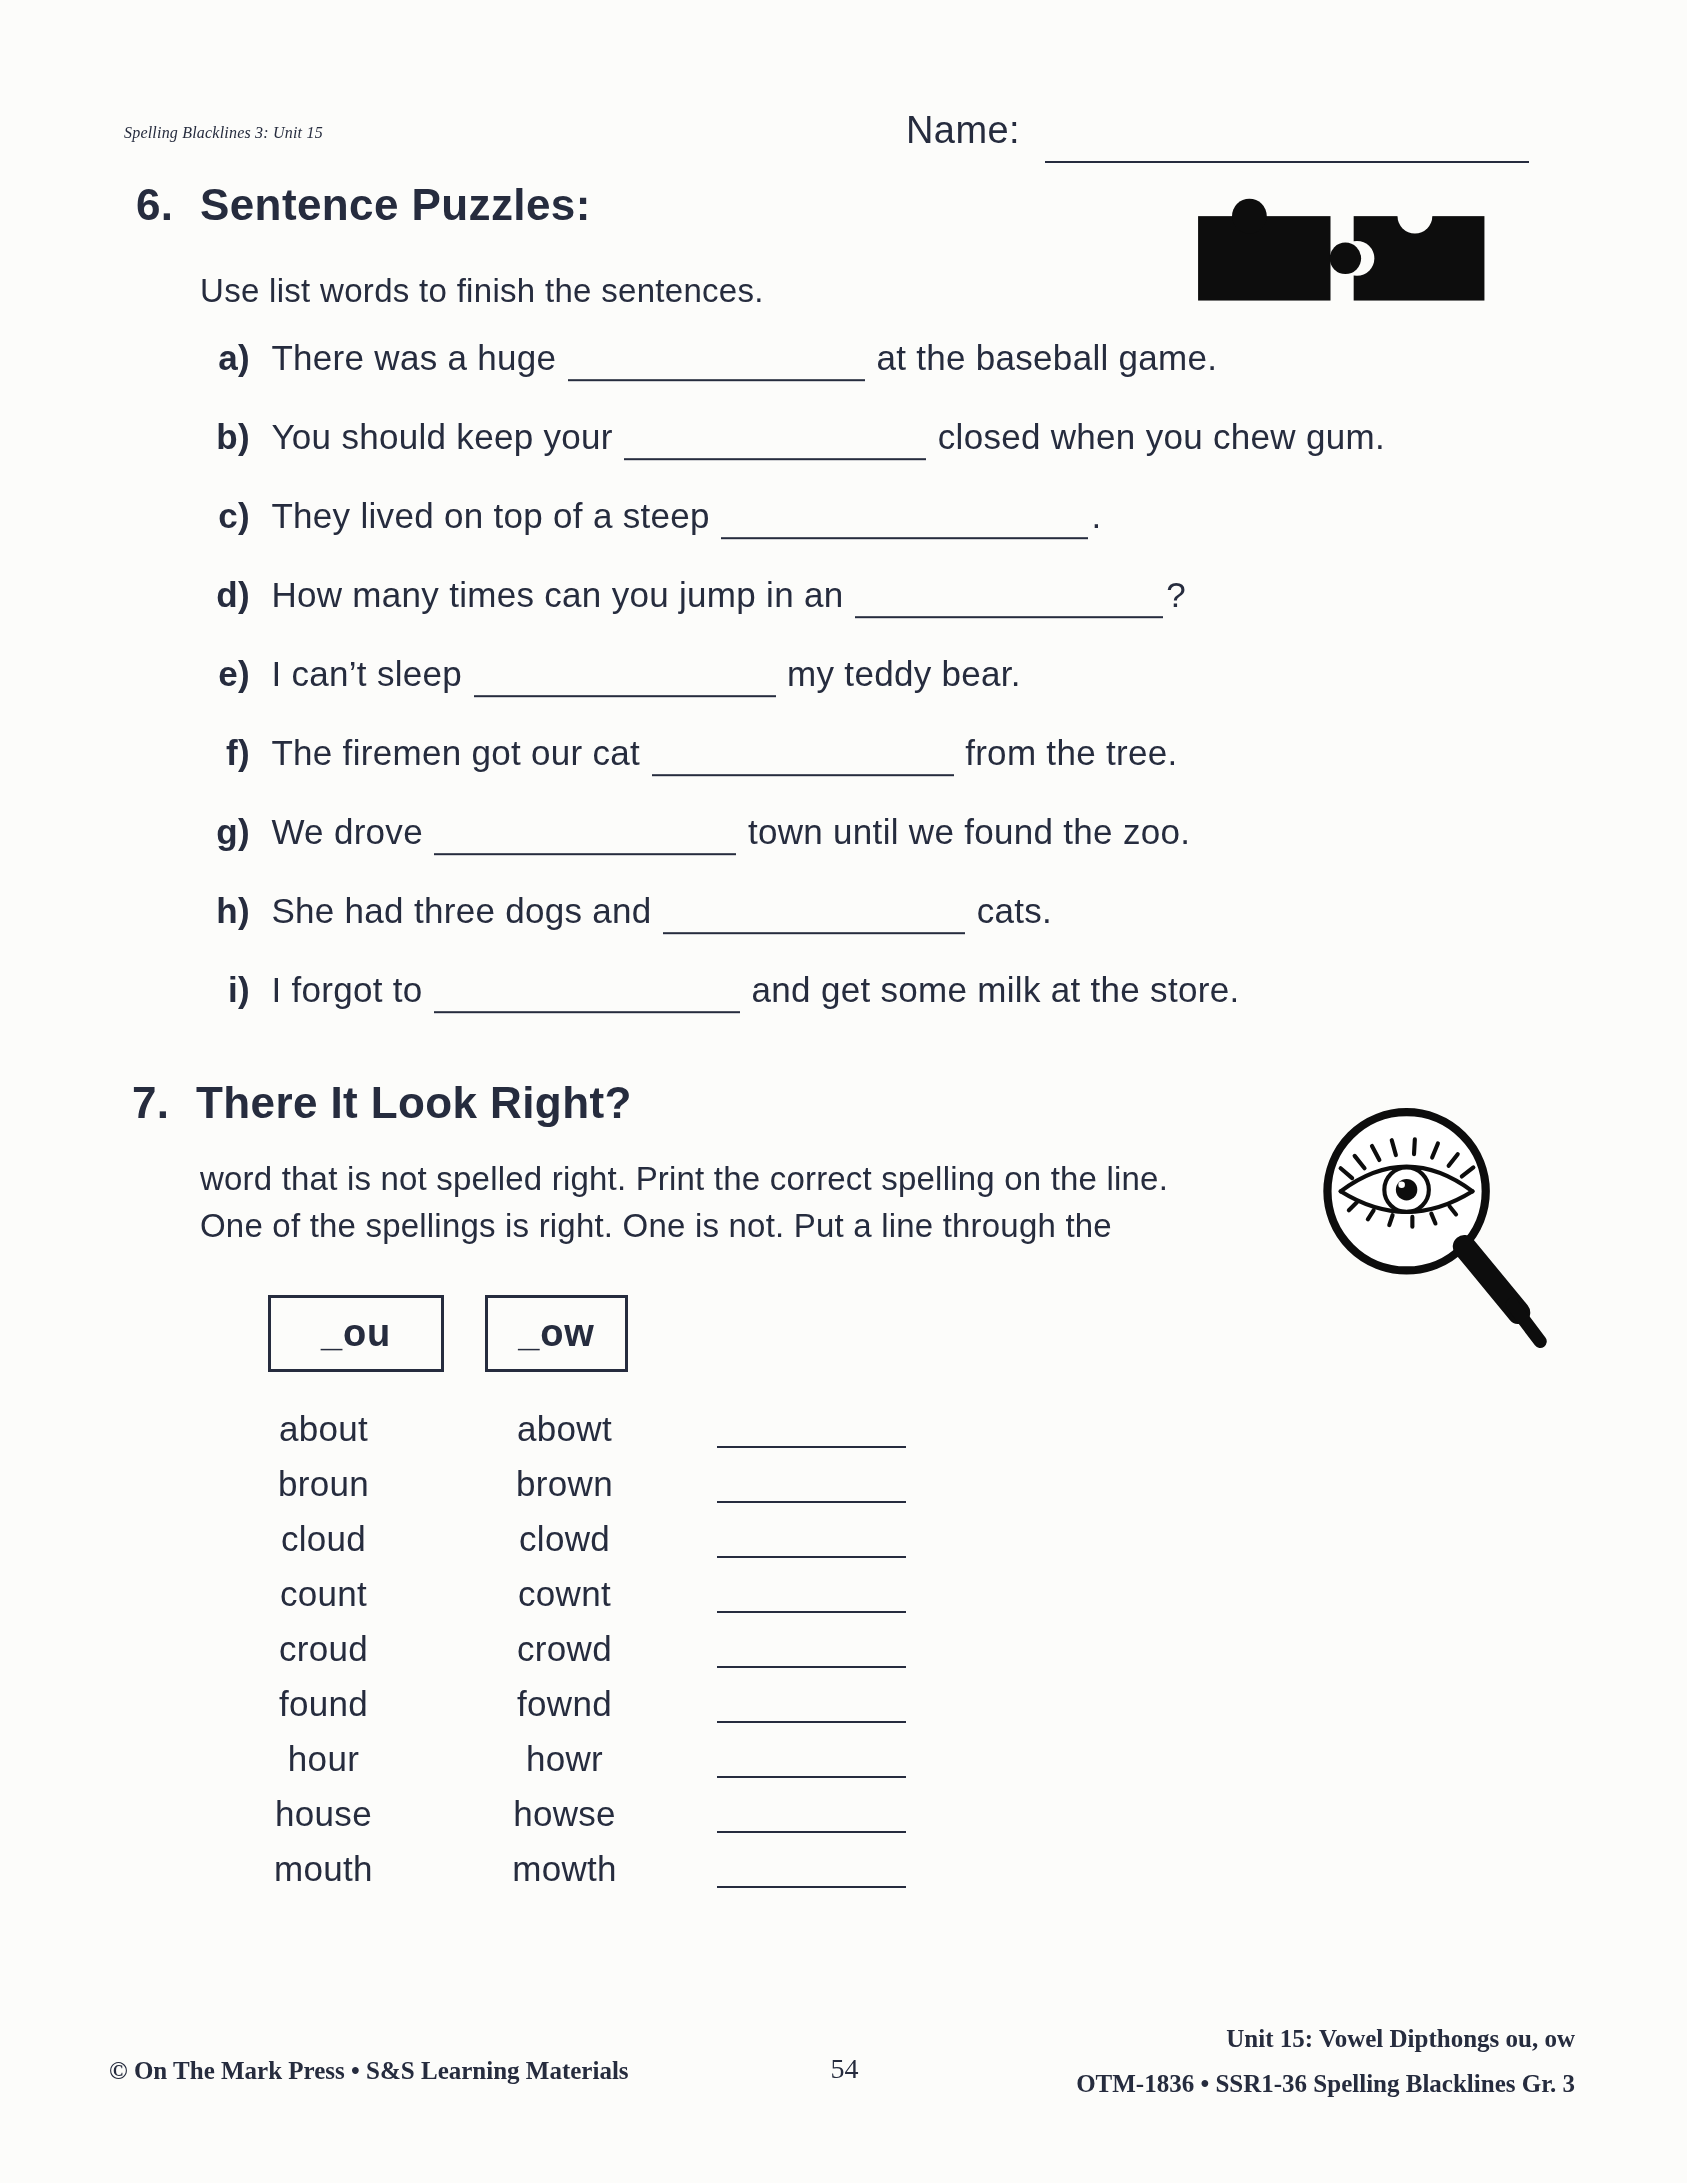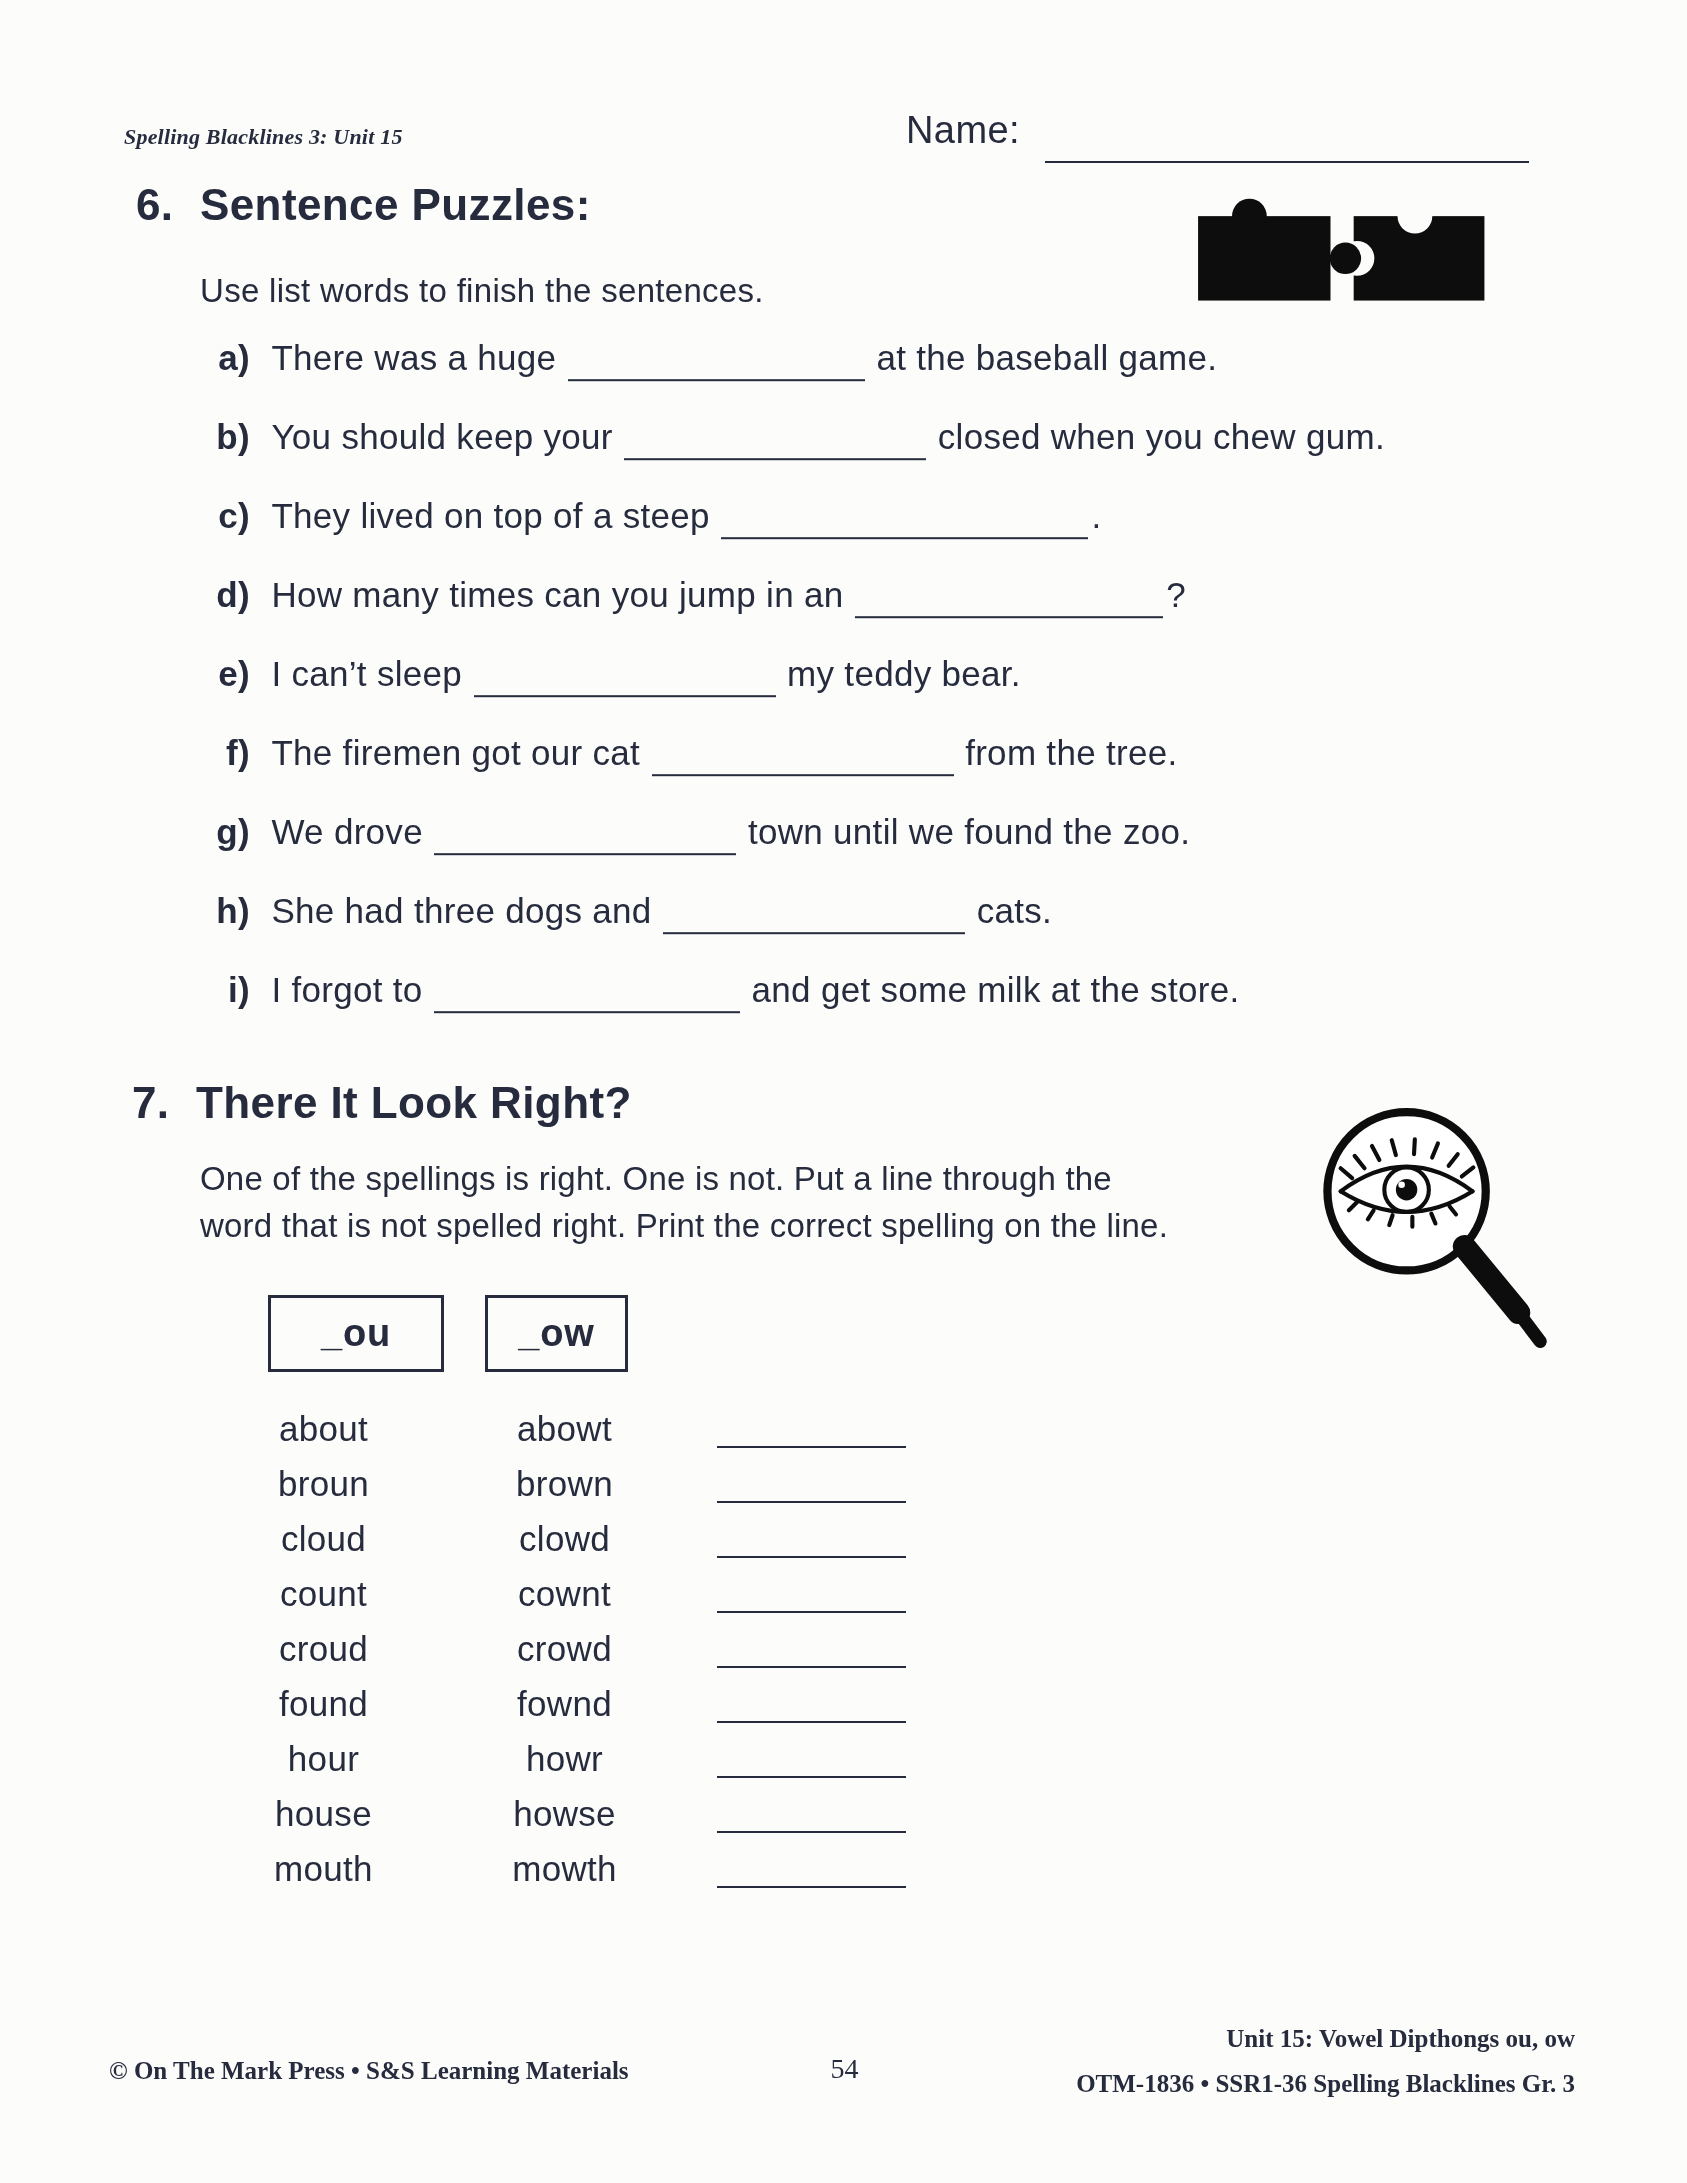--- a/index.html
+++ b/index.html
@@ -10,22 +10,22 @@
     color:#262c3e;
     position:relative;
     overflow:hidden;
   }
   .abs { position:absolute; }
 
   
   .booklet {
     left:124px; top:124px;
     font-family:"Liberation Serif", serif;
-    font-weight:bold; font-style:italic;
-    font-size:22px; letter-spacing:0.2px;
+    font-weight:normal; font-style:italic;
+    font-size:16px; letter-spacing:0.2px;
   }
   .name-label { left:906px; top:109px; font-size:38px; letter-spacing:0.4px; }
   .name-line { left:1045px; top:105px; width:484px; height:58px; border-bottom:2.5px solid #262c3e; }
 
   
   .sec-head { display:flex; font-size:44px; font-weight:bold; letter-spacing:0.4px; }
   .sec-head .num { width:64px; }
   .s6-head { left:136px; top:180px; }
   .s7-head { left:132px; top:1078px; }
 
@@ -150,22 +150,22 @@
     <span>and get some milk at the store.</span>
   </div>
 </div>
 
 <div class="abs sec-head s7-head">
   <span class="num">7.</span>
   <span>There It Look Right?</span>
 </div>
 
 <div class="abs s7-instr">
+  <div>word that is not spelled right.  Print the correct spelling on the line.</div>
   <div>One of the spellings is right.  One is not.  Put a line through the</div>
-  <div>word that is not spelled right.  Print the correct spelling on the line.</div>
 </div>
 
 <svg class="abs magnifier" viewBox="0 0 302 348" aria-hidden="true">
   <circle cx="122" cy="118" r="96" fill="#ffffff" stroke="#0d0d0d" stroke-width="10"></circle>
   <g stroke="#0d0d0d" stroke-width="5" fill="none" stroke-linecap="round">
     <path d="M42,118 Q122,58 202,118"></path>
     <path d="M42,118 Q122,168 202,118"></path>
     <path d="M56,102 L42,90"></path>
     <path d="M71,90 L59,75"></path>
     <path d="M89,80 L80,63"></path>

